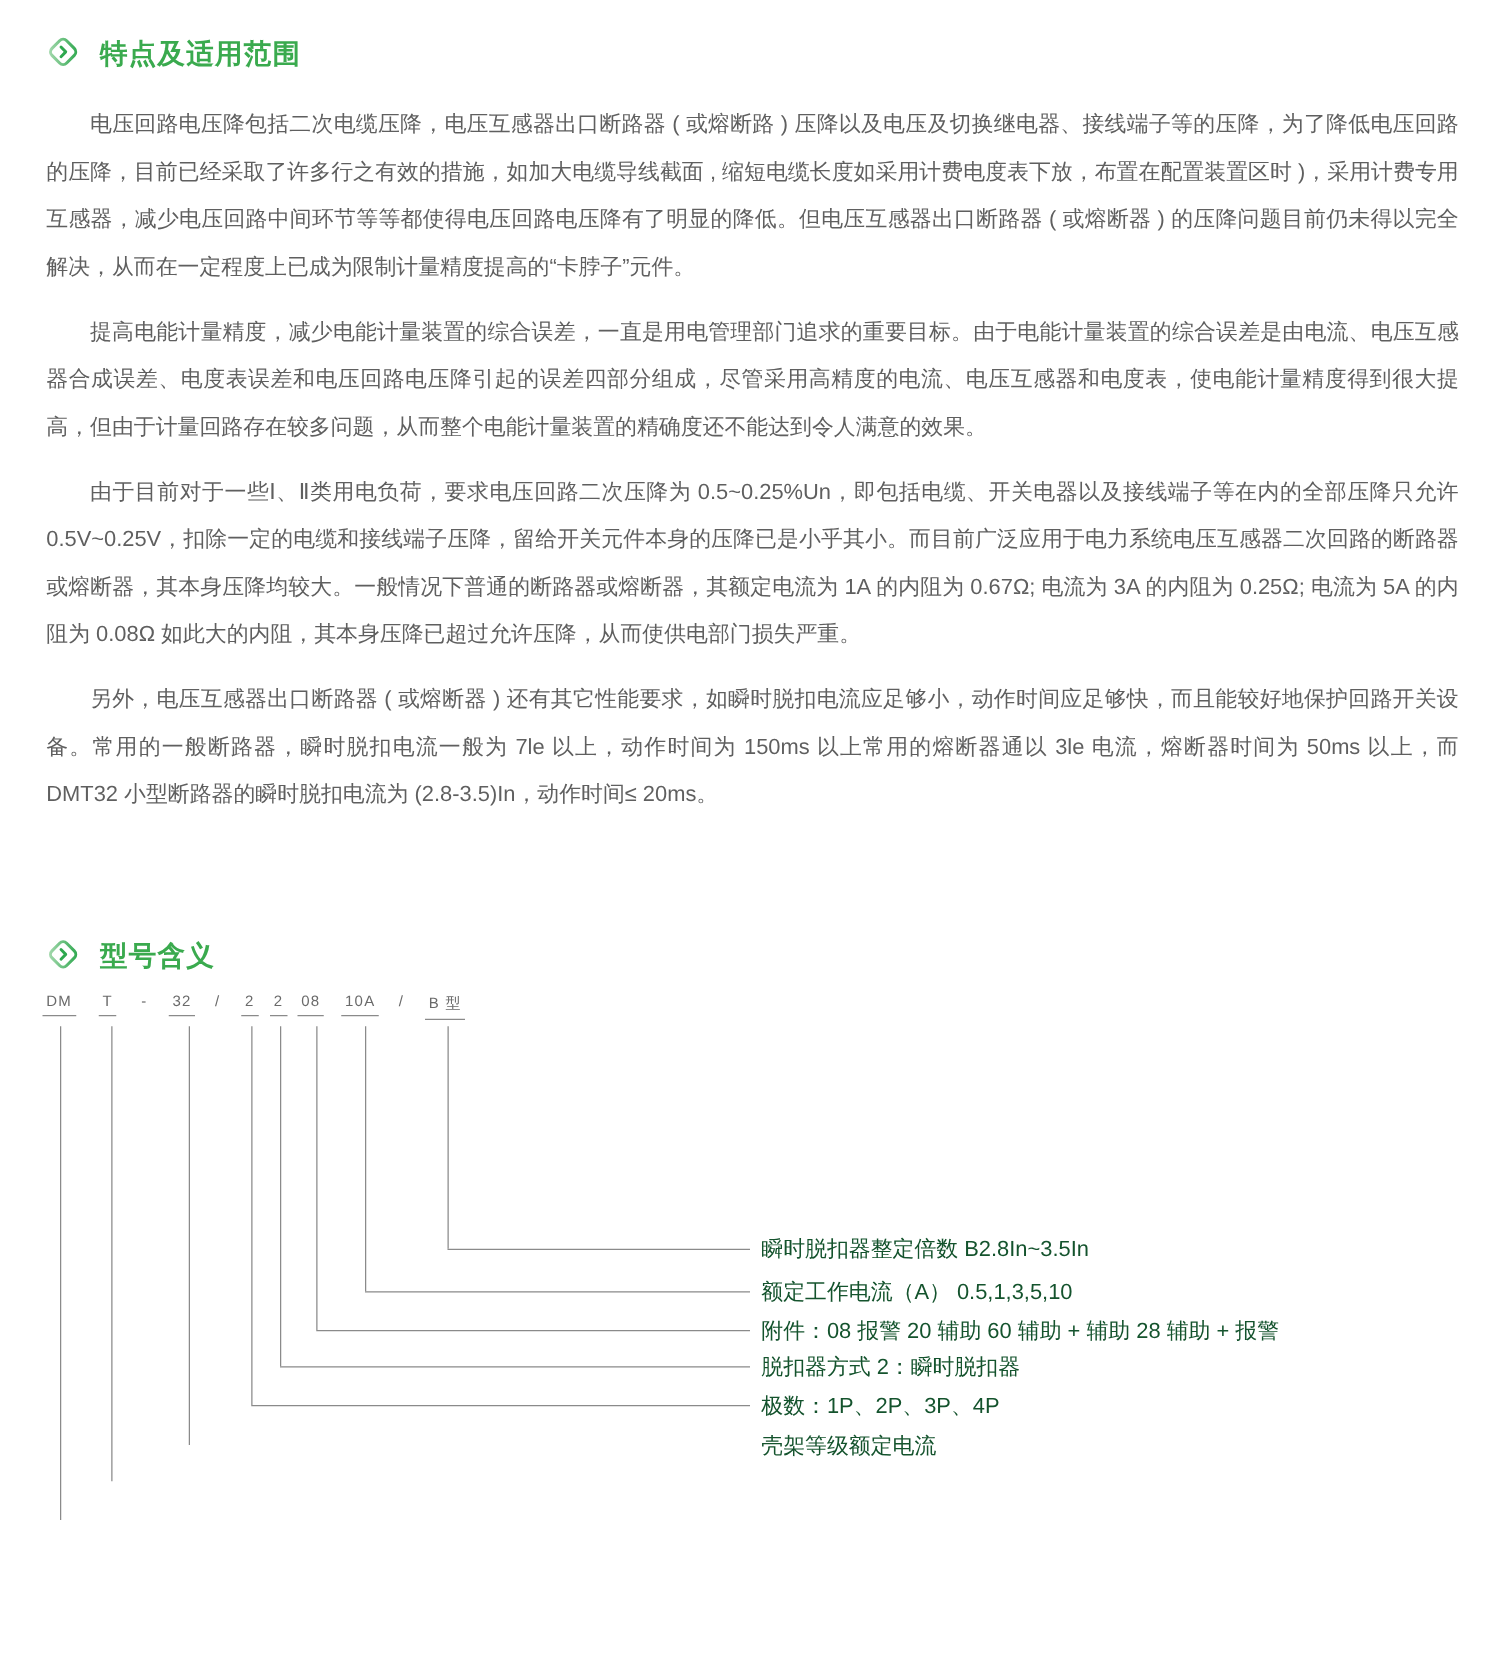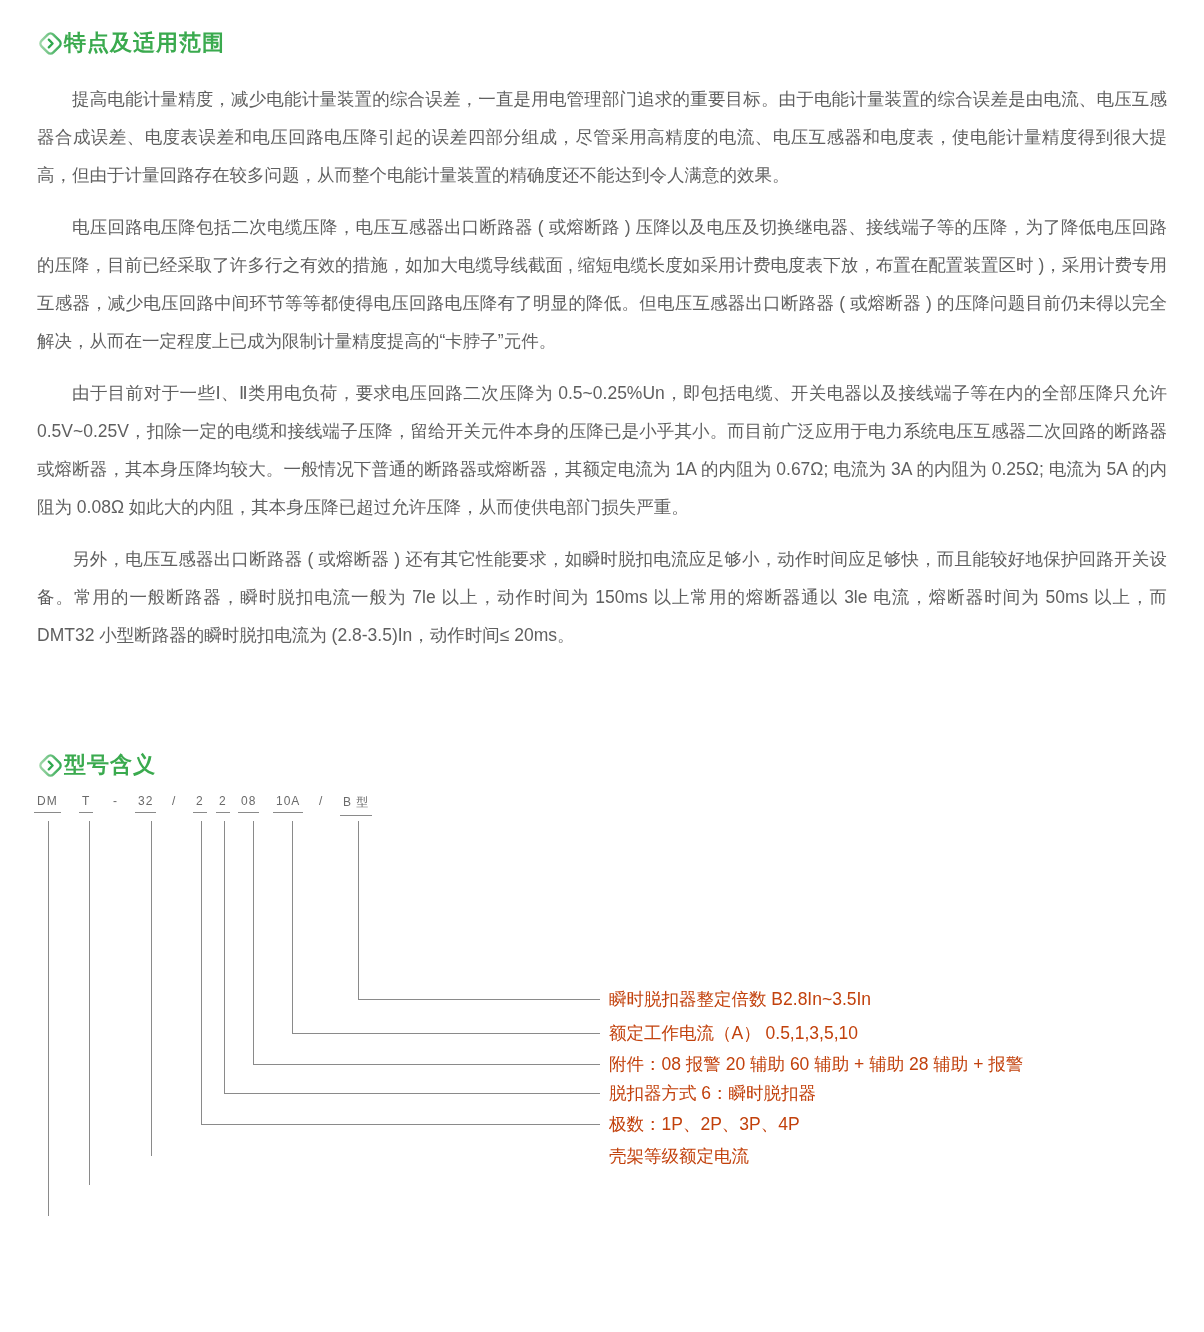--- a/index.html
+++ b/index.html
@@ -5,21 +5,21 @@
   * { margin: 0; padding: 0; box-sizing: border-box; }
   html, body { background: #ffffff; }
   body {
     width: 1204px; min-height: 1332px;
     font-family: "Liberation Sans", "DejaVu Sans", sans-serif;
     color: #5f5f5f;
     position: relative;
   }
   .page { width: 1204px; min-height: 1332px; padding: 28px 37px 0 37px; position: relative; }
 
-  .sec-head { display: flex; align-items: center; gap: 0; }
+  .sec-head { display: flex; gap: 16px; }
   .sec-head .marker { width: 27px; height: 27px; flex: 0 0 auto; }
   .sec-title { font-size: 22px; font-weight: bold; color: #3aaa4e; letter-spacing: 1px; }
 
   .body-text { margin-top: 22px; }
   .body-text p {
     font-size: 17.5px; line-height: 38px; text-align: justify;
     text-indent: 2em; color: #5f5f5f; margin-bottom: 14px;
   }
 
   .sec2 { margin-top: 96px; }
@@ -27,21 +27,21 @@
   
   .diagram { position: relative; height: 462px; margin-top: 8px; }
   .seg {
     position: absolute; top: 6px; font-size: 12px; color: #6a6a6a;
     letter-spacing: 1px; white-space: nowrap;
   }
   .seg.u { border-bottom: 1px solid #8a8a8a; padding: 0 3px 4px 3px; }
   .vline { position: absolute; width: 1px; background: #8a8a8a; top: 33px; }
   .hline { position: absolute; height: 1px; background: #8a8a8a; }
   .dlabel {
-    position: absolute; left: 572px; font-size: 17.5px; color: #c2410c;
+    position: absolute; left: 572px; font-size: 17.5px; color: #14532d;
     line-height: 26px; white-space: nowrap;
   }
 </style>
 </head>
 <body>
 
 <div class="page">
 
   <div class="sec-head">
     <svg class="marker" viewBox="0 0 27 27">
@@ -51,22 +51,22 @@
           <stop offset="1" stop-color="#2fa84f"></stop>
         </linearGradient>
       </defs>
       <rect x="5.2" y="5.2" width="16.6" height="16.6" rx="4" transform="rotate(45 13.5 13.5)" fill="none" stroke="url(#gr1)" stroke-width="2.4"></rect>
       <path d="M11.8 9.6 L15.6 13.5 L11.8 17.4" fill="none" stroke="#2fa84f" stroke-width="2.3" stroke-linecap="round" stroke-linejoin="round"></path>
     </svg>
     <div class="sec-title">特点及适用范围</div>
   </div>
 
   <div class="body-text">
+    <p>电压回路电压降包括二次电缆压降，电压互感器出口断路器 ( 或熔断路 ) 压降以及电压及切换继电器、接线端子等的压降，为了降低电压回路的压降，目前已经采取了许多行之有效的措施，如加大电缆导线截面 , 缩短电缆长度如采用计费电度表下放，布置在配置装置区时 )，采用计费专用互感器，减少电压回路中间环节等等都使得电压回路电压降有了明显的降低。但电压互感器出口断路器 ( 或熔断器 ) 的压降问题目前仍未得以完全解决，从而在一定程度上已成为限制计量精度提高的“卡脖子”元件。</p>
     <p>提高电能计量精度，减少电能计量装置的综合误差，一直是用电管理部门追求的重要目标。由于电能计量装置的综合误差是由电流、电压互感器合成误差、电度表误差和电压回路电压降引起的误差四部分组成，尽管采用高精度的电流、电压互感器和电度表，使电能计量精度得到很大提高，但由于计量回路存在较多问题，从而整个电能计量装置的精确度还不能达到令人满意的效果。</p>
-    <p>电压回路电压降包括二次电缆压降，电压互感器出口断路器 ( 或熔断路 ) 压降以及电压及切换继电器、接线端子等的压降，为了降低电压回路的压降，目前已经采取了许多行之有效的措施，如加大电缆导线截面 , 缩短电缆长度如采用计费电度表下放，布置在配置装置区时 )，采用计费专用互感器，减少电压回路中间环节等等都使得电压回路电压降有了明显的降低。但电压互感器出口断路器 ( 或熔断器 ) 的压降问题目前仍未得以完全解决，从而在一定程度上已成为限制计量精度提高的“卡脖子”元件。</p>
     <p>由于目前对于一些Ⅰ、Ⅱ类用电负荷，要求电压回路二次压降为 0.5~0.25%Un，即包括电缆、开关电器以及接线端子等在内的全部压降只允许 0.5V~0.25V，扣除一定的电缆和接线端子压降，留给开关元件本身的压降已是小乎其小。而目前广泛应用于电力系统电压互感器二次回路的断路器或熔断器，其本身压降均较大。一般情况下普通的断路器或熔断器，其额定电流为 1A 的内阻为 0.67Ω; 电流为 3A 的内阻为 0.25Ω; 电流为 5A 的内阻为 0.08Ω 如此大的内阻，其本身压降已超过允许压降，从而使供电部门损失严重。</p>
     <p>另外，电压互感器出口断路器 ( 或熔断器 ) 还有其它性能要求，如瞬时脱扣电流应足够小，动作时间应足够快，而且能较好地保护回路开关设备。常用的一般断路器，瞬时脱扣电流一般为 7le 以上，动作时间为 150ms 以上常用的熔断器通以 3le 电流，熔断器时间为 50ms 以上，而 DMT32 小型断路器的瞬时脱扣电流为 (2.8-3.5)In，动作时间≤ 20ms。</p>
   </div>
 
   <div class="sec-head sec2">
     <svg class="marker" viewBox="0 0 27 27">
       <rect x="5.2" y="5.2" width="16.6" height="16.6" rx="4" transform="rotate(45 13.5 13.5)" fill="none" stroke="url(#gr1)" stroke-width="2.4"></rect>
       <path d="M11.8 9.6 L15.6 13.5 L11.8 17.4" fill="none" stroke="#2fa84f" stroke-width="2.3" stroke-linecap="round" stroke-linejoin="round"></path>
     </svg>
     <div class="sec-title">型号含义</div>
@@ -93,21 +93,21 @@
     <div class="vline" style="left:255px; height:212px"></div>
     <div class="hline" style="left:255px; top:245px; width:308px"></div>
     <div class="dlabel" style="top:232px">额定工作电流（A）  0.5,1,3,5,10</div>
 
     <div class="vline" style="left:216px; height:243px"></div>
     <div class="hline" style="left:216px; top:276px; width:347px"></div>
     <div class="dlabel" style="top:263px">附件：08 报警   20 辅助  60 辅助 + 辅助   28 辅助 + 报警</div>
 
     <div class="vline" style="left:187px; height:272px"></div>
     <div class="hline" style="left:187px; top:305px; width:376px"></div>
-    <div class="dlabel" style="top:292px">脱扣器方式  6：瞬时脱扣器</div>
+    <div class="dlabel" style="top:292px">脱扣器方式  2：瞬时脱扣器</div>
 
     <div class="vline" style="left:164px; height:303px"></div>
     <div class="hline" style="left:164px; top:336px; width:399px"></div>
     <div class="dlabel" style="top:323px">极数：1P、2P、3P、4P</div>
 
     <div class="vline" style="left:114px; height:335px"></div>
 
     <div class="dlabel" style="top:355px">壳架等级额定电流</div>
 
     <div class="vline" style="left:52px; height:364px"></div>

